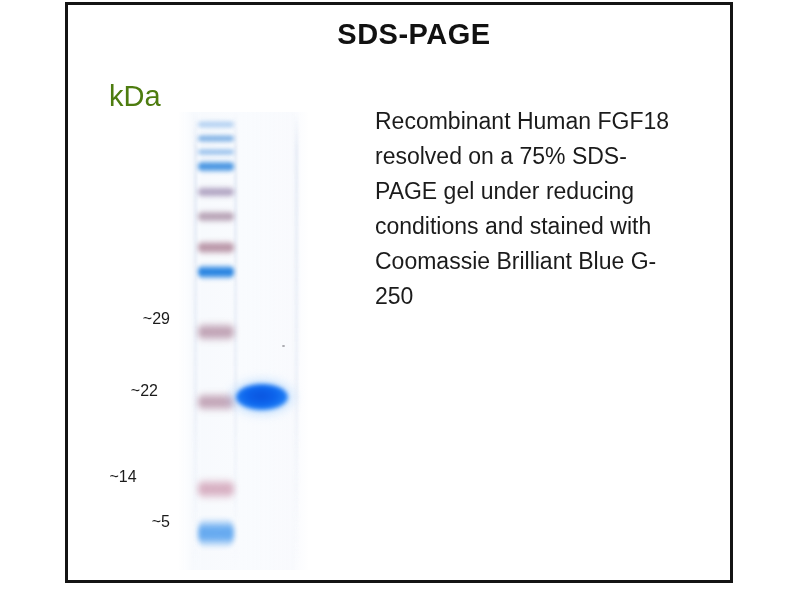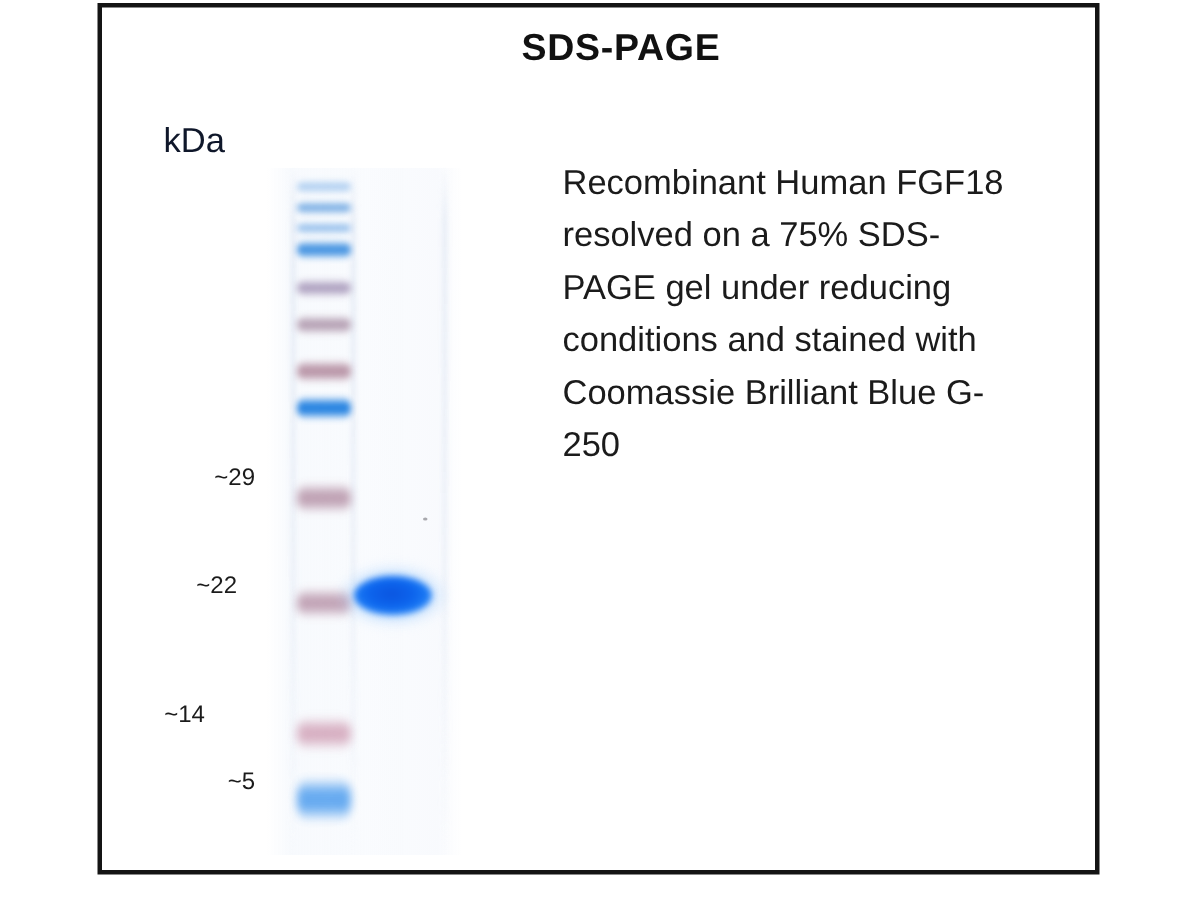--- a/index.html
+++ b/index.html
@@ -34,36 +34,36 @@
     box-sizing: border-box;
   }
 
   
   .figure-title {
     position: absolute;
     left: 0;
     top: 18px;
     width: 100%;
     text-align: center;
-    font-size: 25px;
+    font-size: 29px;
     font-weight: bold;
     letter-spacing: 0.5px;
     color: #111111;
     font-family: "Liberation Sans", sans-serif;
   }
   
   .title-shift { position: relative; left: 14px; }
 
   
   .kda-caption {
     position: absolute;
     left: 109px;
     top: 80px;
-    font-size: 23px;
-    color: #0f172a;
+    font-size: 29px;
+    color: #4d7c0f;
     font-family: "Liberation Sans", sans-serif;
   }
 
   
   .mw-label {
     position: absolute;
     font-size: 16px;
     color: #1b1b1b;
     text-align: right;
     width: 70px;

